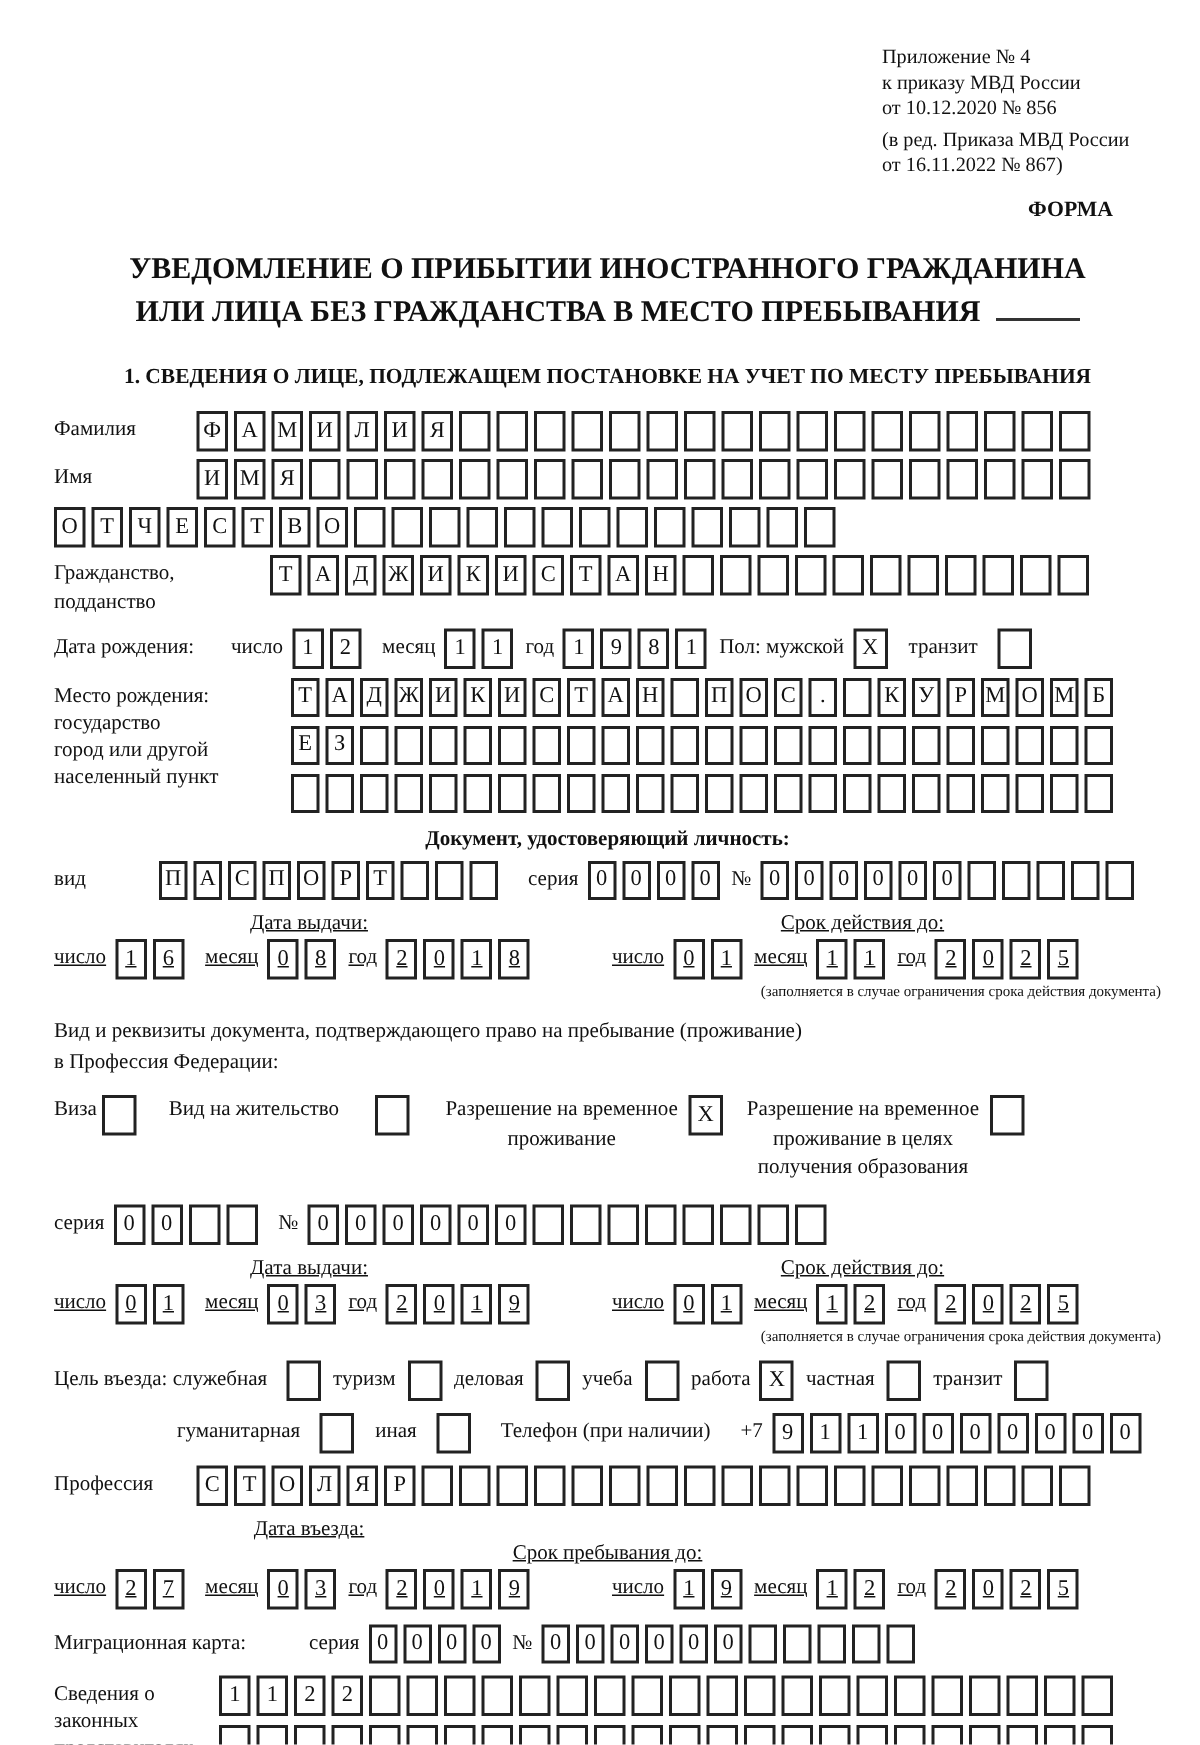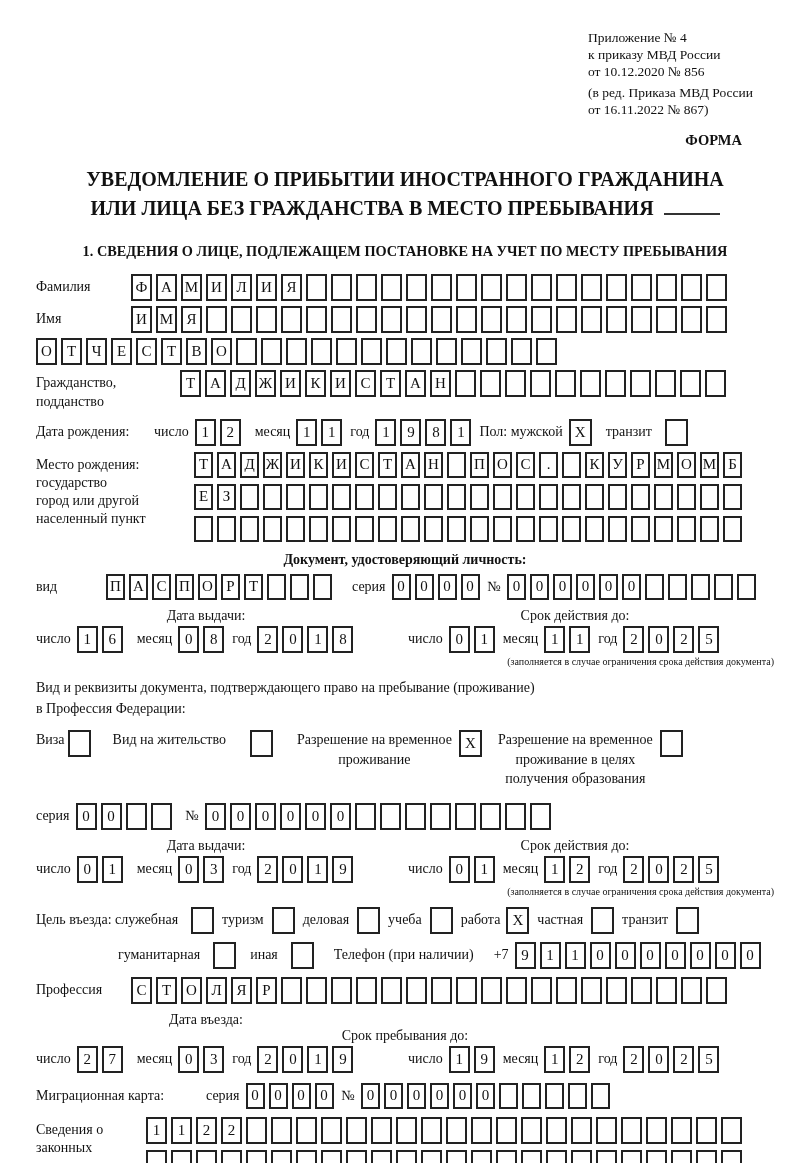--- a/index.html
+++ b/index.html
@@ -38,21 +38,21 @@
     box-sizing:border-box;flex:none;width:23px;height:27px;border:2px solid #222;
     display:inline-flex;align-items:center;justify-content:center;font-size:15px;margin-left:7px;
   }
 
   .inline-row{display:flex;align-items:center;}
   .gap8{margin-left:8px;} .gap14{margin-left:14px;} .gap20{margin-left:20px;}
   .kw{flex:none;padding:0 6px 0 0;}
 
   .center-bold{font-weight:bold;text-align:center;margin:10px 0 6px 0;}
 
-  .date-split{display:flex;margin-bottom:2px;}
+  .date-split{display:flex;margin-bottom:2px;text-decoration:underline;}
   .date-half-l{width:372px;}
   .date-half-r{flex:1;}
   .date-head-l{text-align:center;width:340px;}
   .date-head-r{text-align:center;}
   .date-row{display:flex;align-items:center;}
   .small-note{font-size:10px;text-align:right;margin:3px 0 10px 0;}
 
   .plain{line-height:1.55;}
   .opt{display:flex;align-items:flex-start;}
   .opt .txt{text-align:center;line-height:1.4;}

